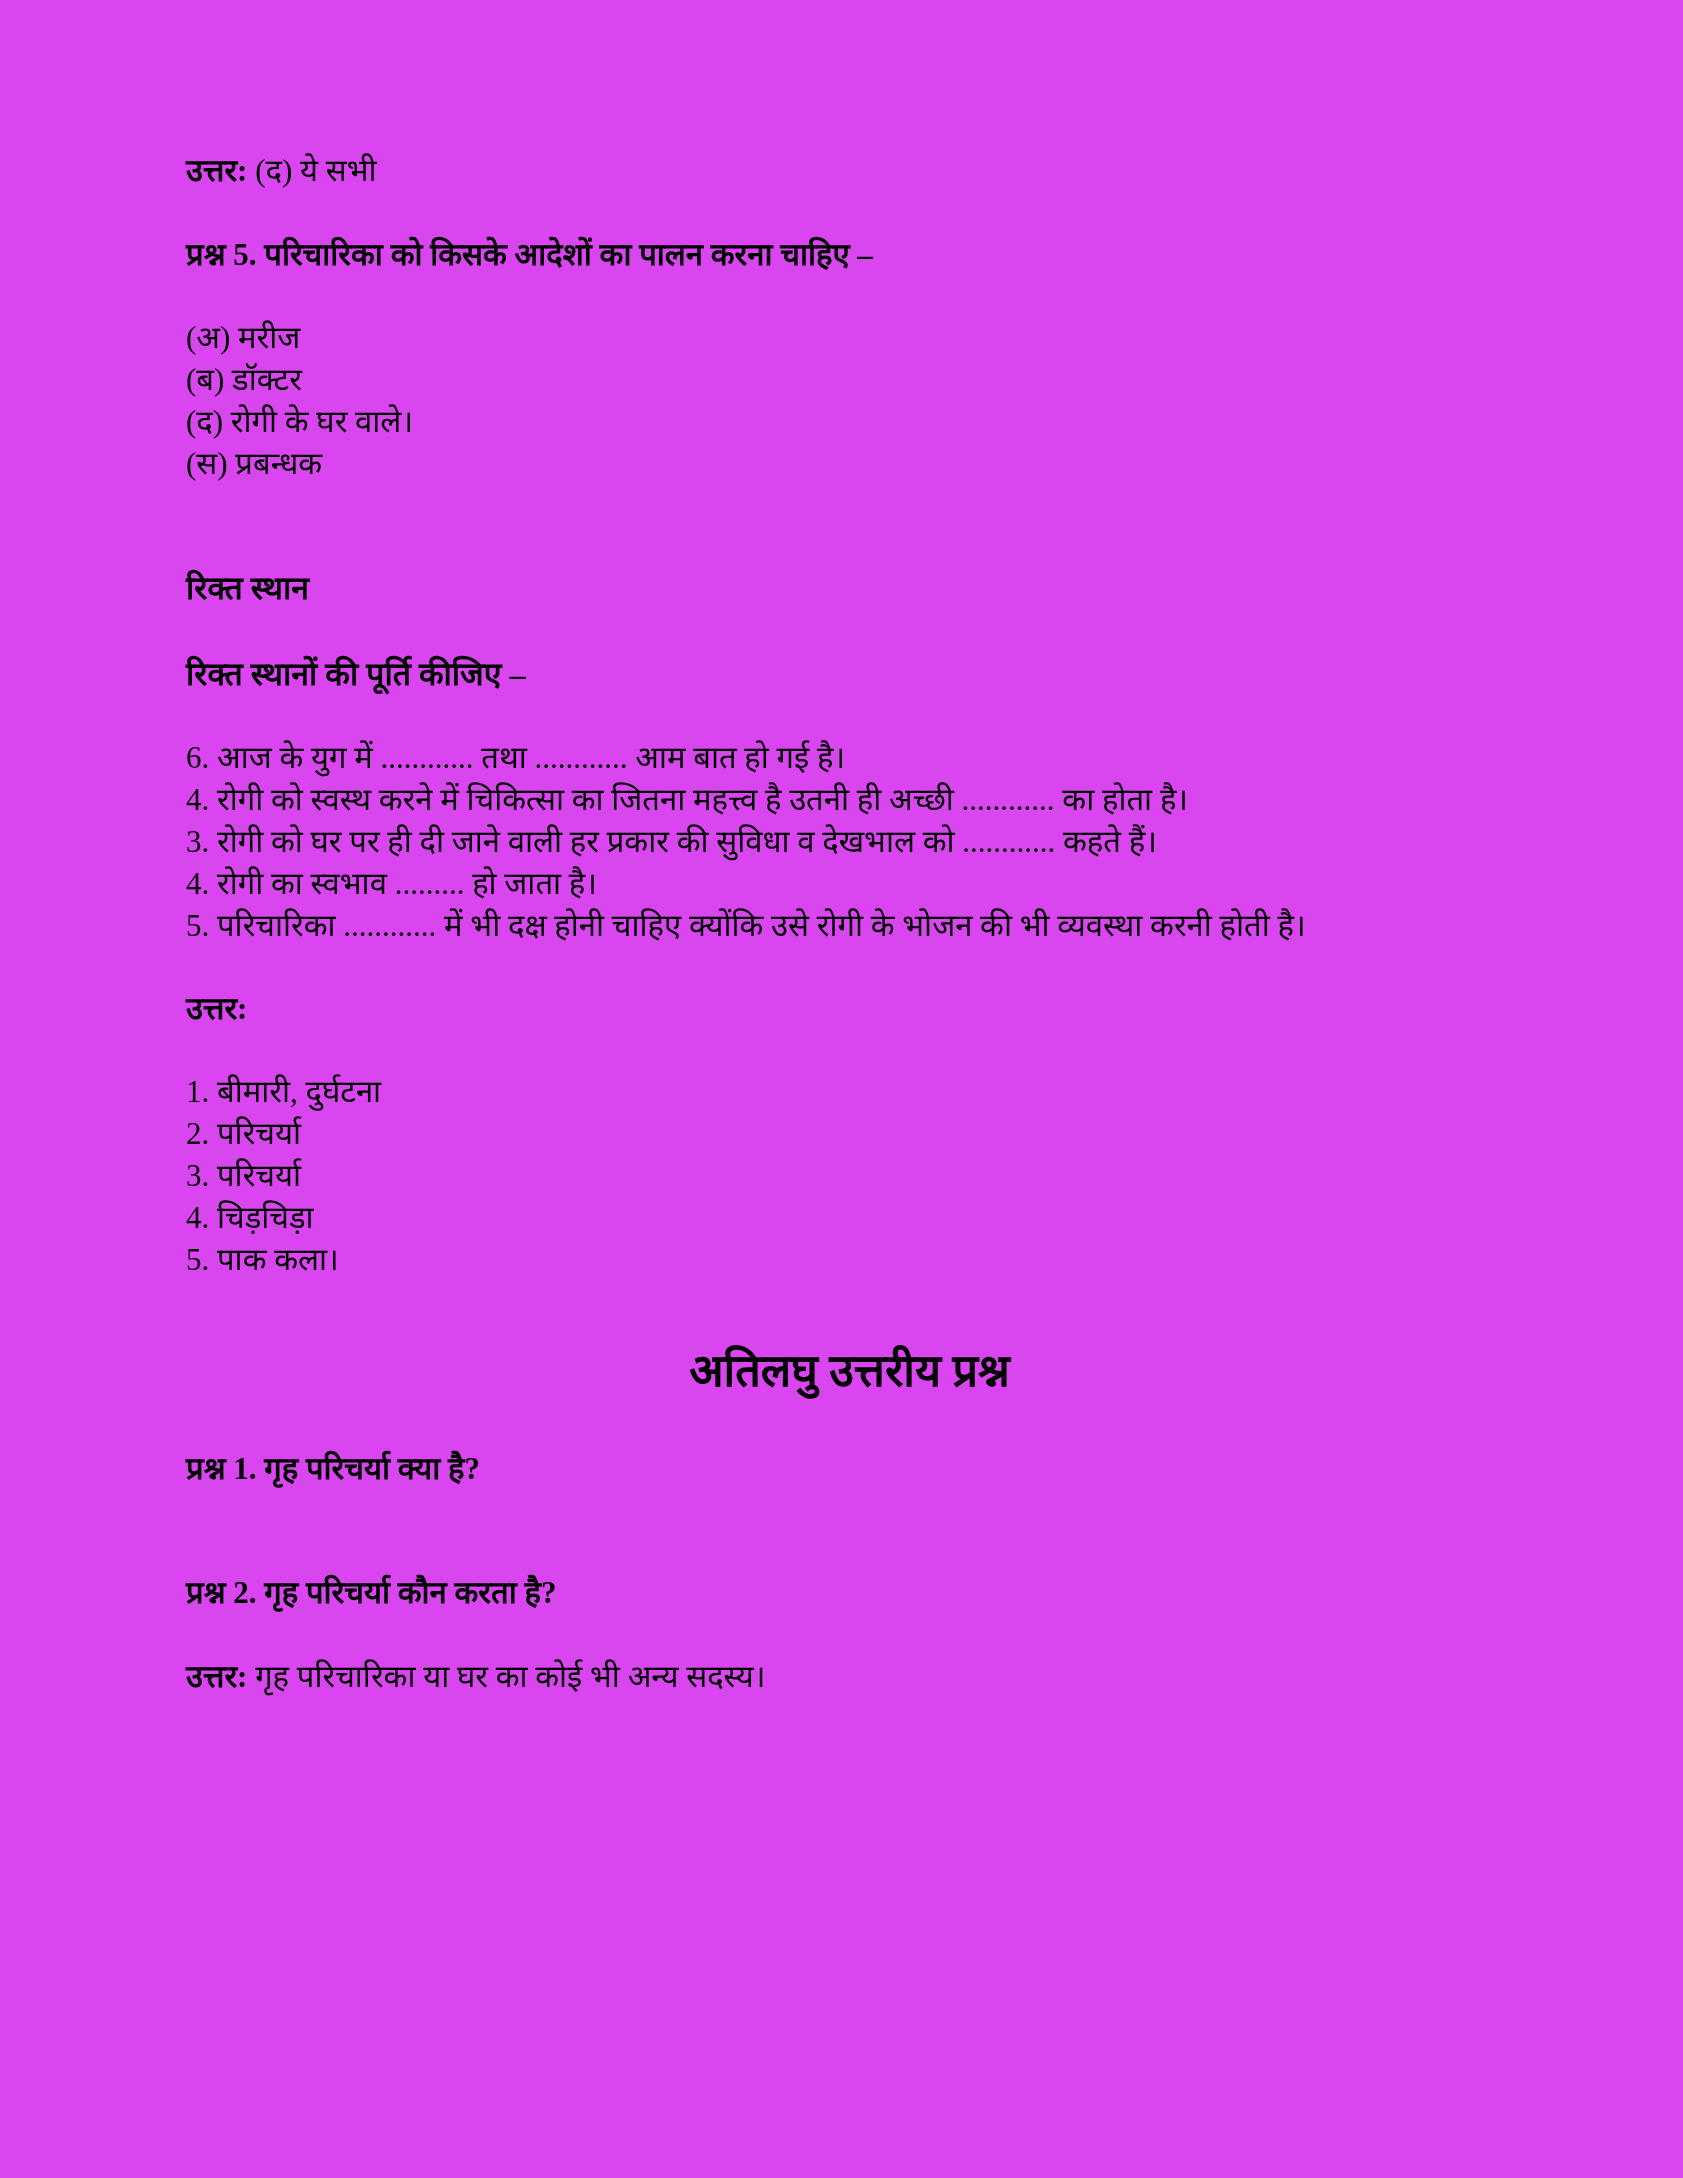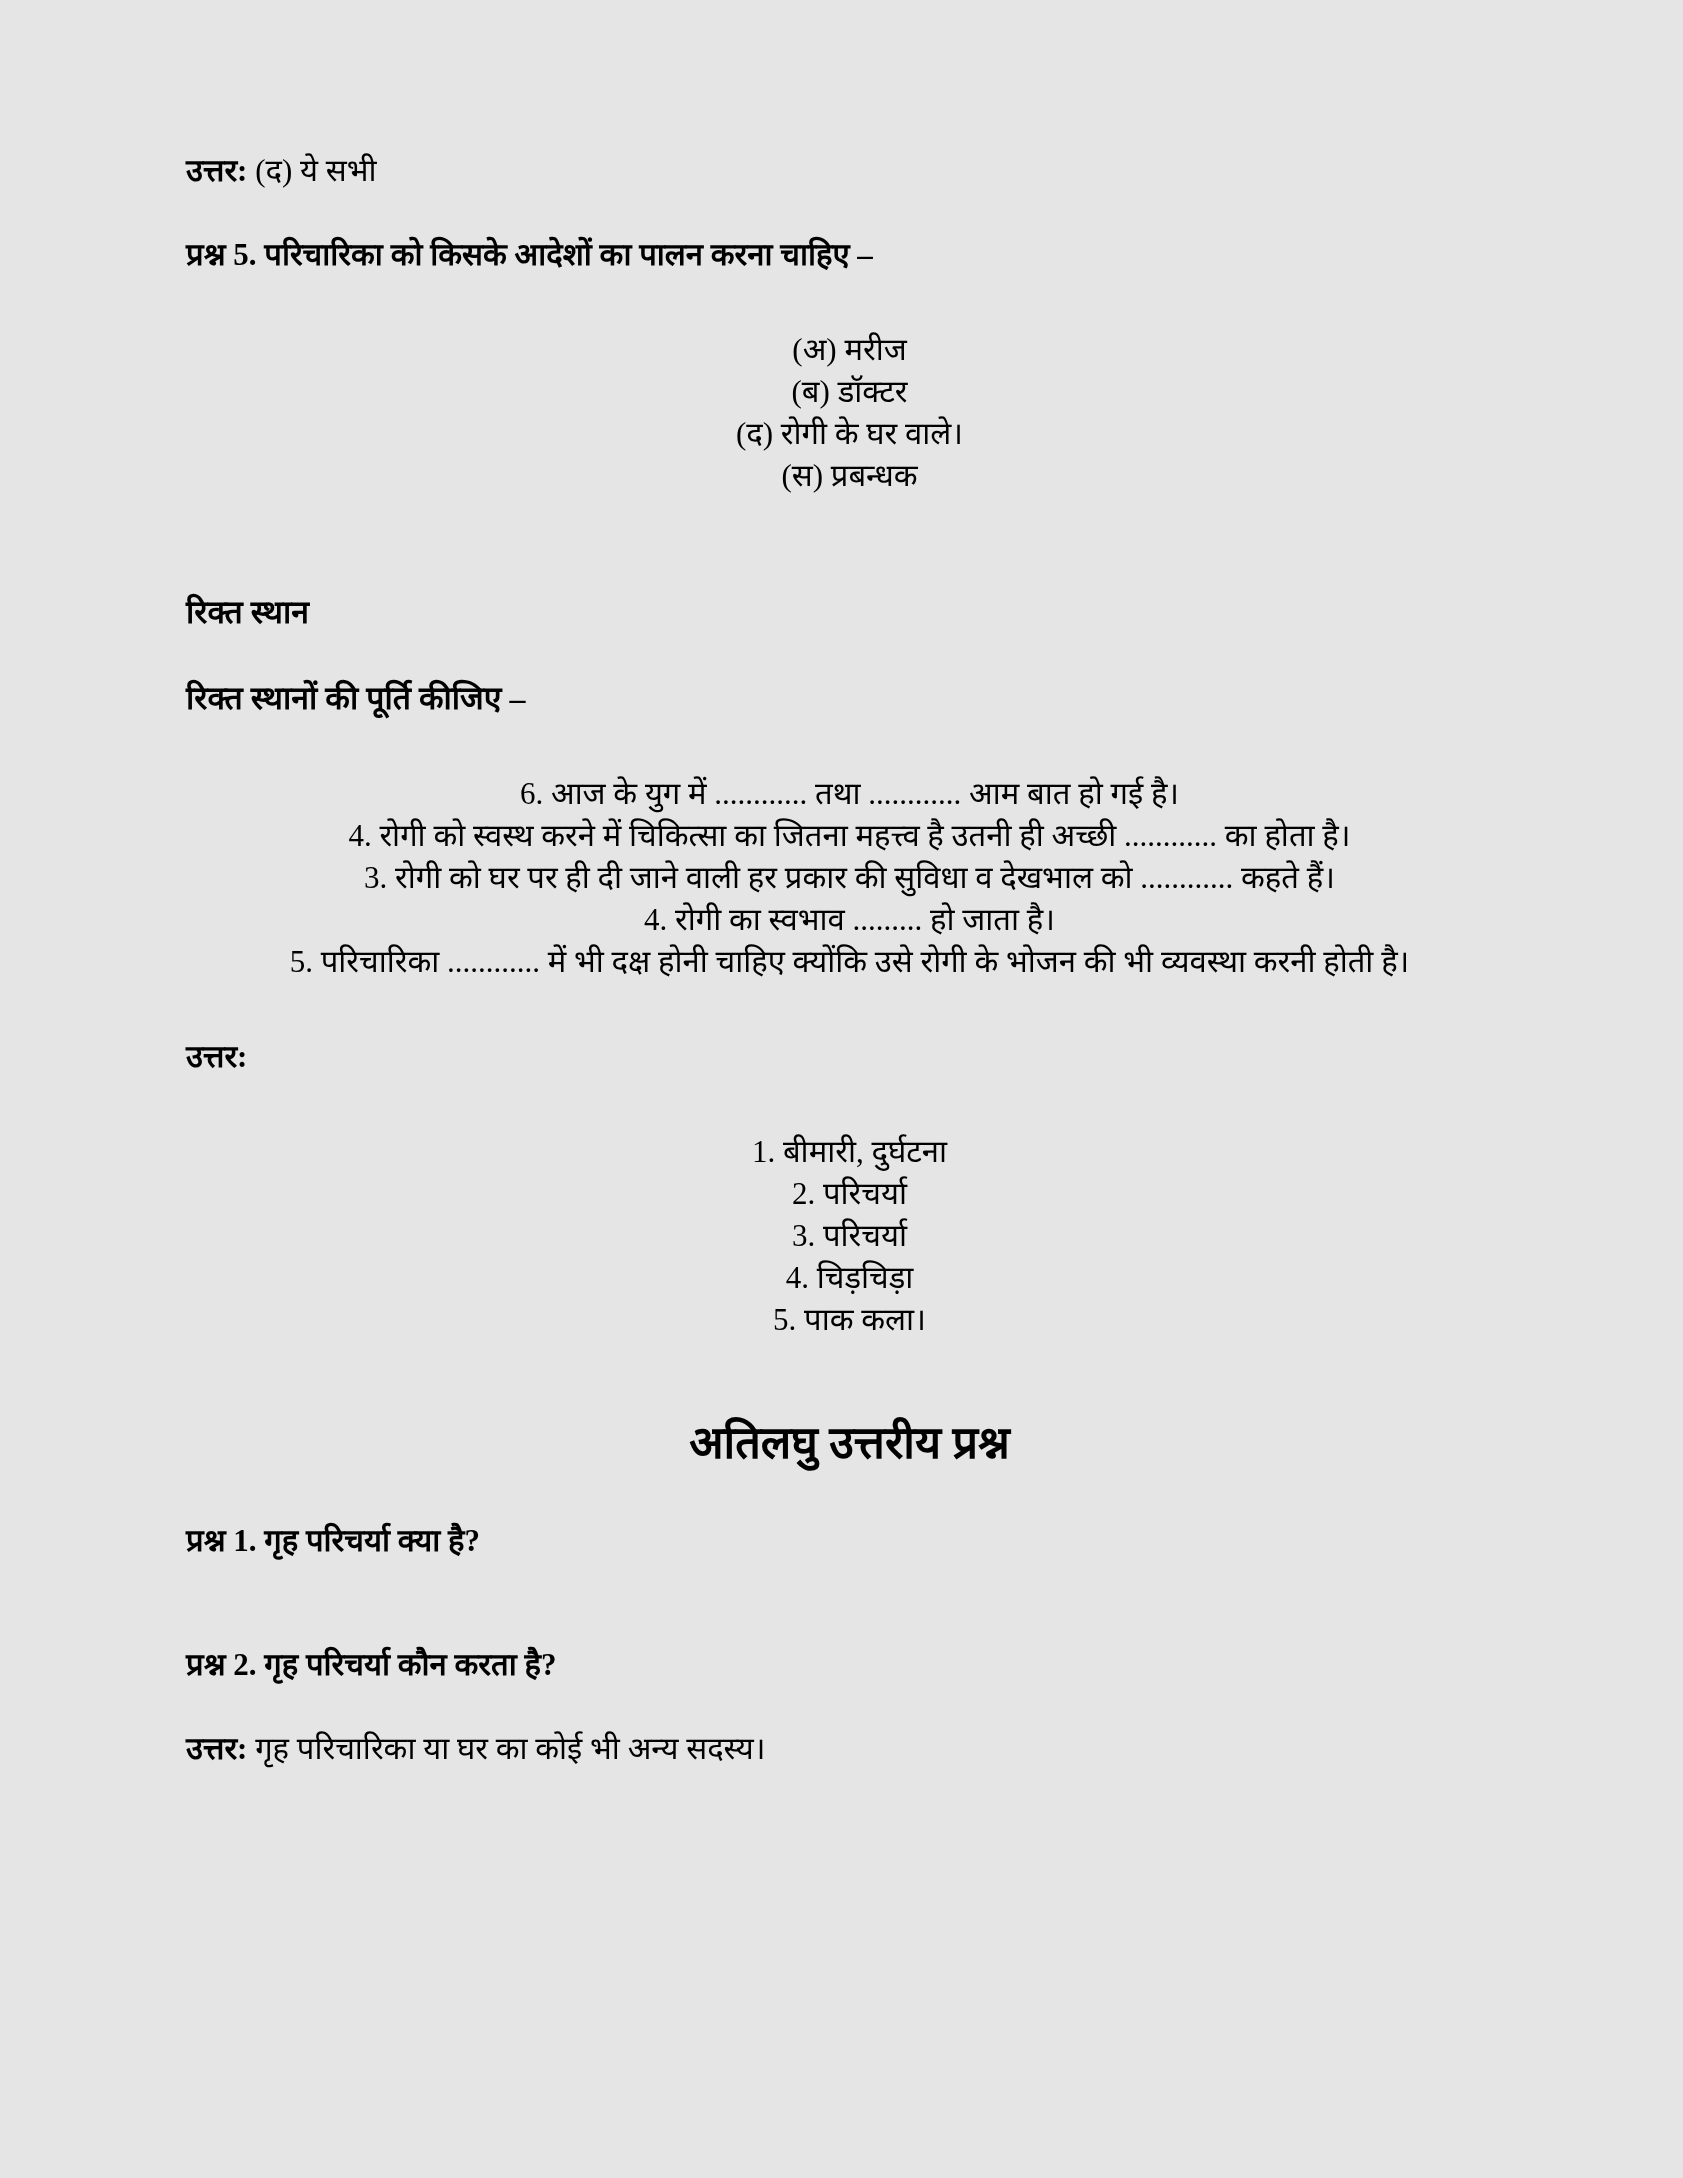--- a/index.html
+++ b/index.html
@@ -14,21 +14,21 @@
     font-family: "Liberation Serif", "DejaVu Serif", serif;
     color: #000000;
     position: relative;
     overflow: hidden;
   }
   .page {
     box-sizing: border-box;
     width: 1683px;
     height: 2178px;
     padding: 149px 173px 0 186px;
-    background: #e5e5e5;
+    background: #d946ef;
   }
   .doc {
     width: 1327px;
   }
   .answer-line {
     font-size: 31px;
     line-height: 44px;
     margin: 0;
   }
   .answer-line .lbl {
@@ -47,24 +47,23 @@
     margin: 0;
   }
   .big-title {
     font-size: 45px;
     line-height: 59px;
     font-weight: 700;
     text-align: center;
     margin: 0;
   }
   .opt-list, .num-list {
-    margin: 12px;
+    margin: 0;
     padding: 0;
     list-style: none;
-    text-align: center;
   }
   .opt-list li, .num-list li {
     font-size: 31px;
     line-height: 42px;
     margin: 0;
     white-space: pre-wrap;
   }
   .gap-md { height: 40px; }
   .gap-title-top { height: 61px; }
   .gap-title-bot { height: 46px; }

